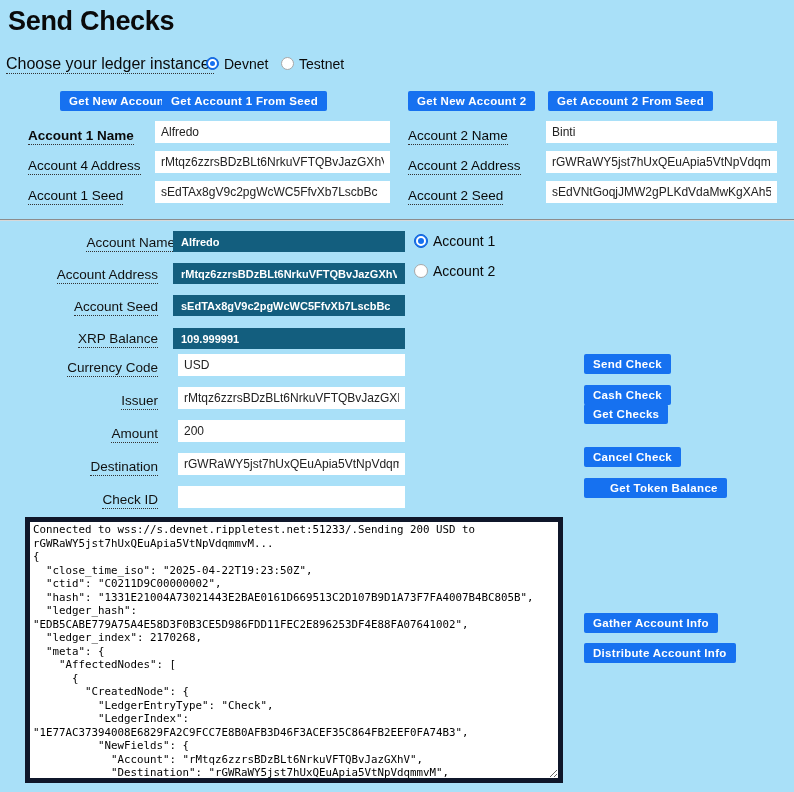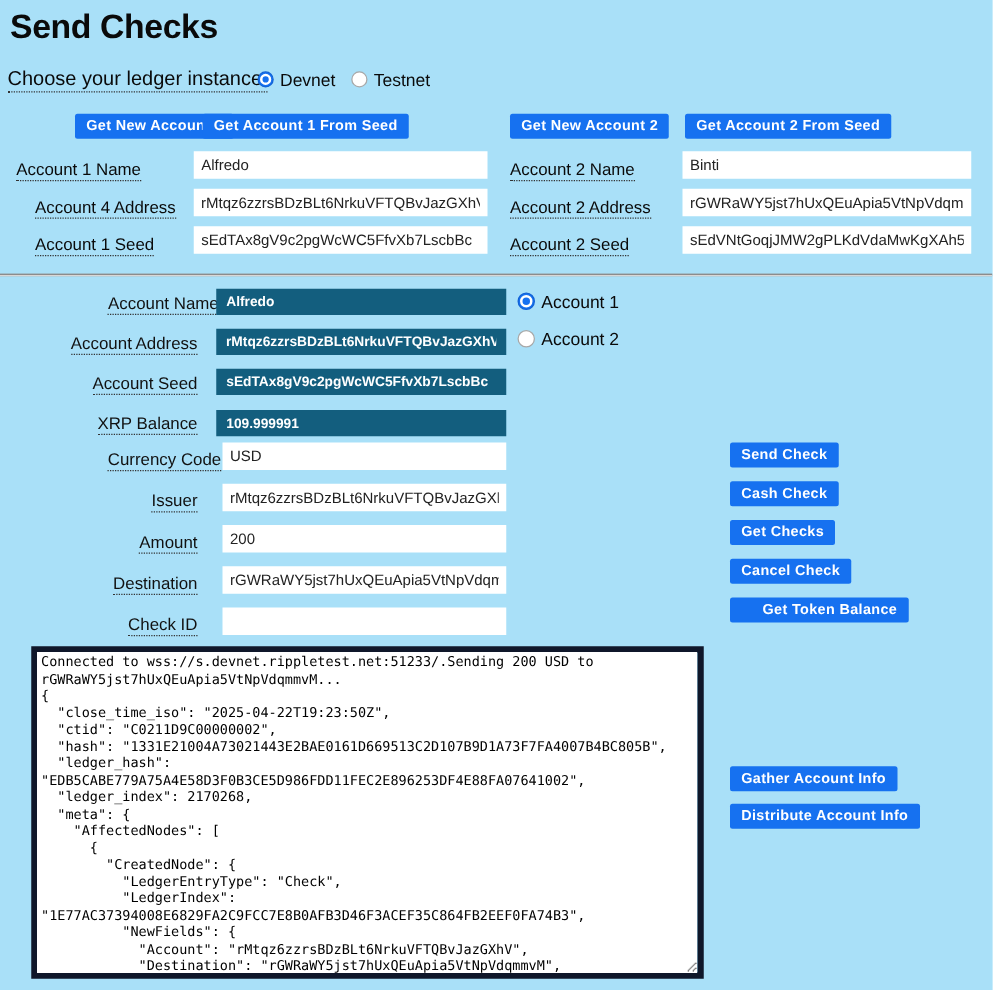--- a/index.html
+++ b/index.html
@@ -63,21 +63,21 @@
   <span class="radio checked" style="left:206px;top:57px;width:13px;height:13px;"></span>
   <span class="radiolbl" style="left:224px;top:56px;">Devnet</span>
   <span class="radio" style="left:281px;top:57px;width:13px;height:13px;"></span>
   <span class="radiolbl" style="left:299px;top:56px;">Testnet</span>
 
   <button class="btn" style="left:28px;top:91px;margin-left:32px;">Get New Account 1</button>
   <button class="btn" style="left:162px;top:91px;">Get Account 1 From Seed</button>
   <button class="btn" style="left:408px;top:91px;">Get New Account 2</button>
   <button class="btn" style="left:548px;top:91px;">Get Account 2 From Seed</button>
 
-  <div class="lbl" style="left:13px;top:128px;"><span class="dotl">Account 1 Name</span></div>
+  <div class="lbl" style="left:28px;top:128px;font-weight:bold;"><span class="dotl">Account 1 Name</span></div>
   <input class="tinput" style="left: 155px; top: 121px; width: 235px;" value="Alfredo">
   <div class="lbl" style="left:28px;top:158px;"><span class="dotl">Account 4 Address</span></div>
   <input class="tinput" style="left: 155px; top: 151px; width: 235px;" value="rMtqz6zzrsBDzBLt6NrkuVFTQBvJazGXhV">
   <div class="lbl" style="left:28px;top:188px;"><span class="dotl">Account 1 Seed</span></div>
   <input class="tinput" style="left: 155px; top: 181px; width: 235px;" value="sEdTAx8gV9c2pgWcWC5FfvXb7LscbBc">
 
   <div class="lbl" style="left:408px;top:128px;"><span class="dotl">Account 2 Name</span></div>
   <input class="tinput" style="left: 546px; top: 121px; width: 231px;" value="Binti">
   <div class="lbl" style="left:408px;top:158px;"><span class="dotl">Account 2 Address</span></div>
   <input class="tinput" style="left: 546px; top: 151px; width: 231px;" value="rGWRaWY5jst7hUxQEuApia5VtNpVdqmmvM">
@@ -93,34 +93,34 @@
   <div class="rlabel" style="left:0;top:299px;width:158px;"><span class="dotl">Account Seed</span></div>
   <input class="dfield" style="top: 295px;" value="sEdTAx8gV9c2pgWcWC5FfvXb7LscbBc">
   <div class="rlabel" style="left:0;top:331px;width:158px;"><span class="dotl">XRP Balance</span></div>
   <input class="dfield" style="top: 328px;" value="109.999991">
 
   <span class="radio checked" style="left:414px;top:234px;"></span>
   <span class="radiolbl" style="left:433px;top:233px;">Account 1</span>
   <span class="radio" style="left:414px;top:264px;"></span>
   <span class="radiolbl" style="left:433px;top:263px;">Account 2</span>
 
-  <div class="rlabel" style="left:0;top:360px;width:158px;margin-left:19px;"><span class="dotl">Currency Code</span></div>
+  <div class="rlabel" style="left:0;top:360px;width:158px;"><span class="dotl">Currency Code</span></div>
   <input class="tinput" style="left: 178px; top: 354px; width: 227px;" value="USD">
   <div class="rlabel" style="left:0;top:393px;width:158px;"><span class="dotl">Issuer</span></div>
   <input class="tinput" style="left: 178px; top: 387px; width: 227px;" value="rMtqz6zzrsBDzBLt6NrkuVFTQBvJazGXhV">
   <div class="rlabel" style="left:0;top:426px;width:158px;"><span class="dotl">Amount</span></div>
   <input class="tinput" style="left: 178px; top: 420px; width: 227px;" value="200">
   <div class="rlabel" style="left:0;top:459px;width:158px;"><span class="dotl">Destination</span></div>
   <input class="tinput" style="left: 178px; top: 453px; width: 227px;" value="rGWRaWY5jst7hUxQEuApia5VtNpVdqmmvM">
   <div class="rlabel" style="left:0;top:492px;width:158px;"><span class="dotl">Check ID</span></div>
   <input class="tinput" style="left: 178px; top: 486px; width: 227px;" value="">
 
   <button class="btn" style="left:584px;top:354px;">Send Check</button>
   <button class="btn" style="left:584px;top:385px;">Cash Check</button>
-  <button class="btn" style="left:584px;top:416px;">Get Checks</button>
+  <button class="btn" style="left:584px;top:404px;">Get Checks</button>
   <button class="btn" style="left:584px;top:447px;">Cancel Check</button>
   <button class="btn" style="left:584px;top:478px;padding-left:26px;">Get Token Balance</button>
 
   <textarea class="out" spellcheck="false" style="">Connected to wss://s.devnet.rippletest.net:51233/.Sending 200 USD to
 rGWRaWY5jst7hUxQEuApia5VtNpVdqmmvM...
 {
   "close_time_iso": "2025-04-22T19:23:50Z",
   "ctid": "C0211D9C00000002",
   "hash": "1331E21004A73021443E2BAE0161D669513C2D107B9D1A73F7FA4007B4BC805B",
   "ledger_hash":

